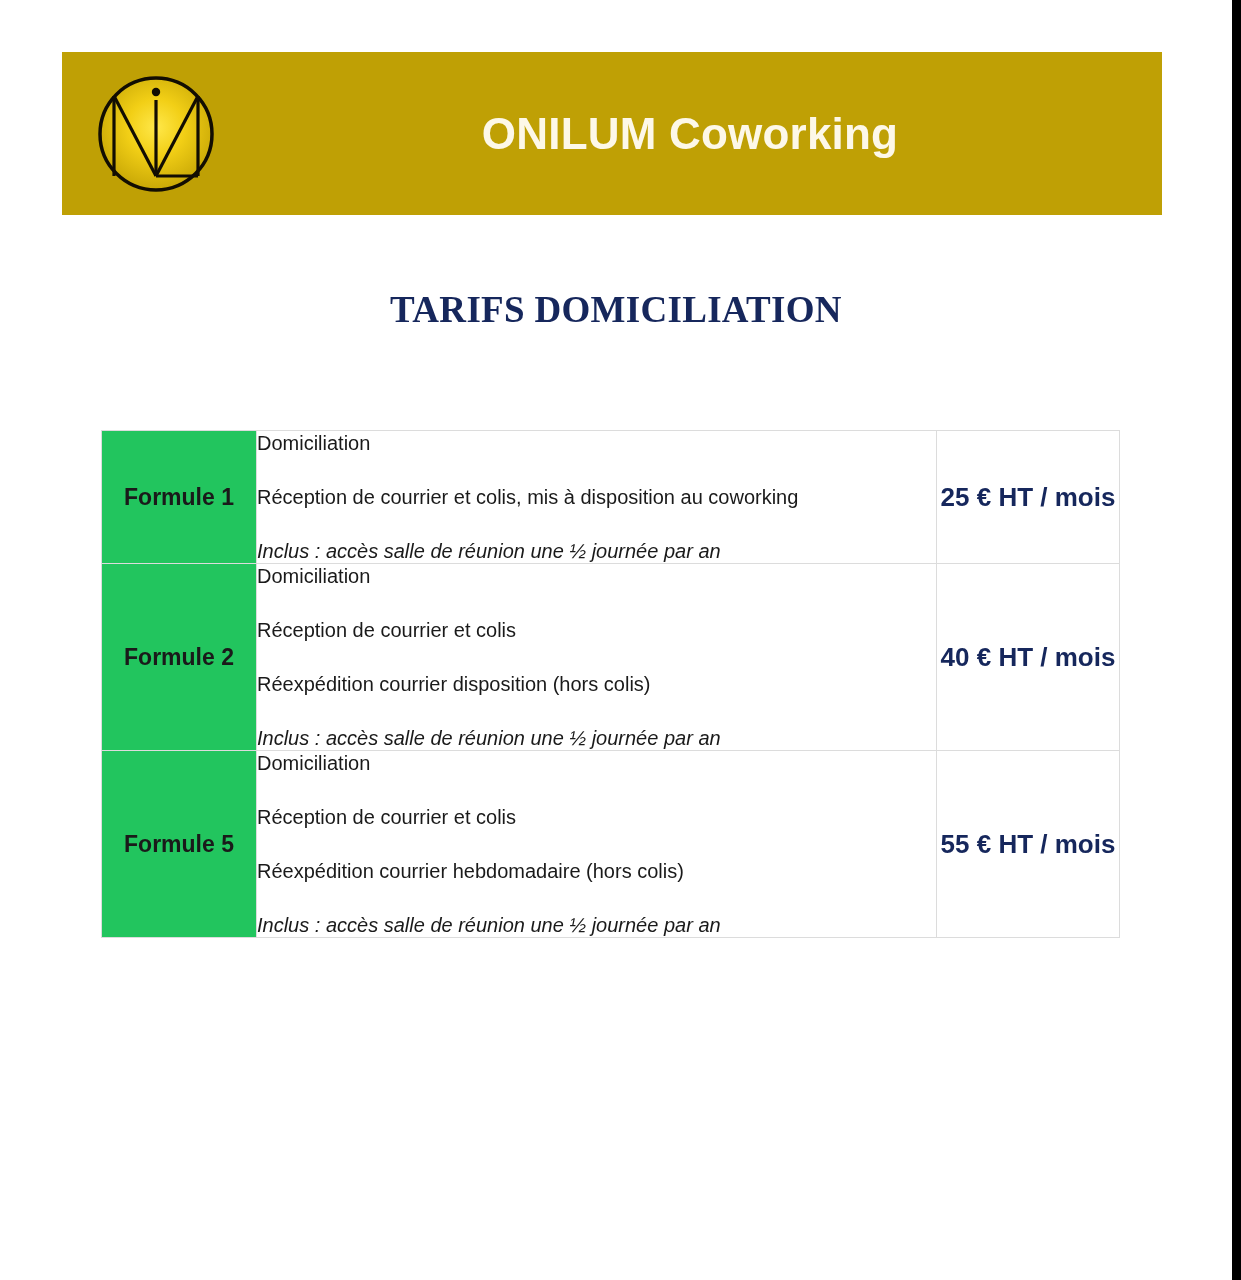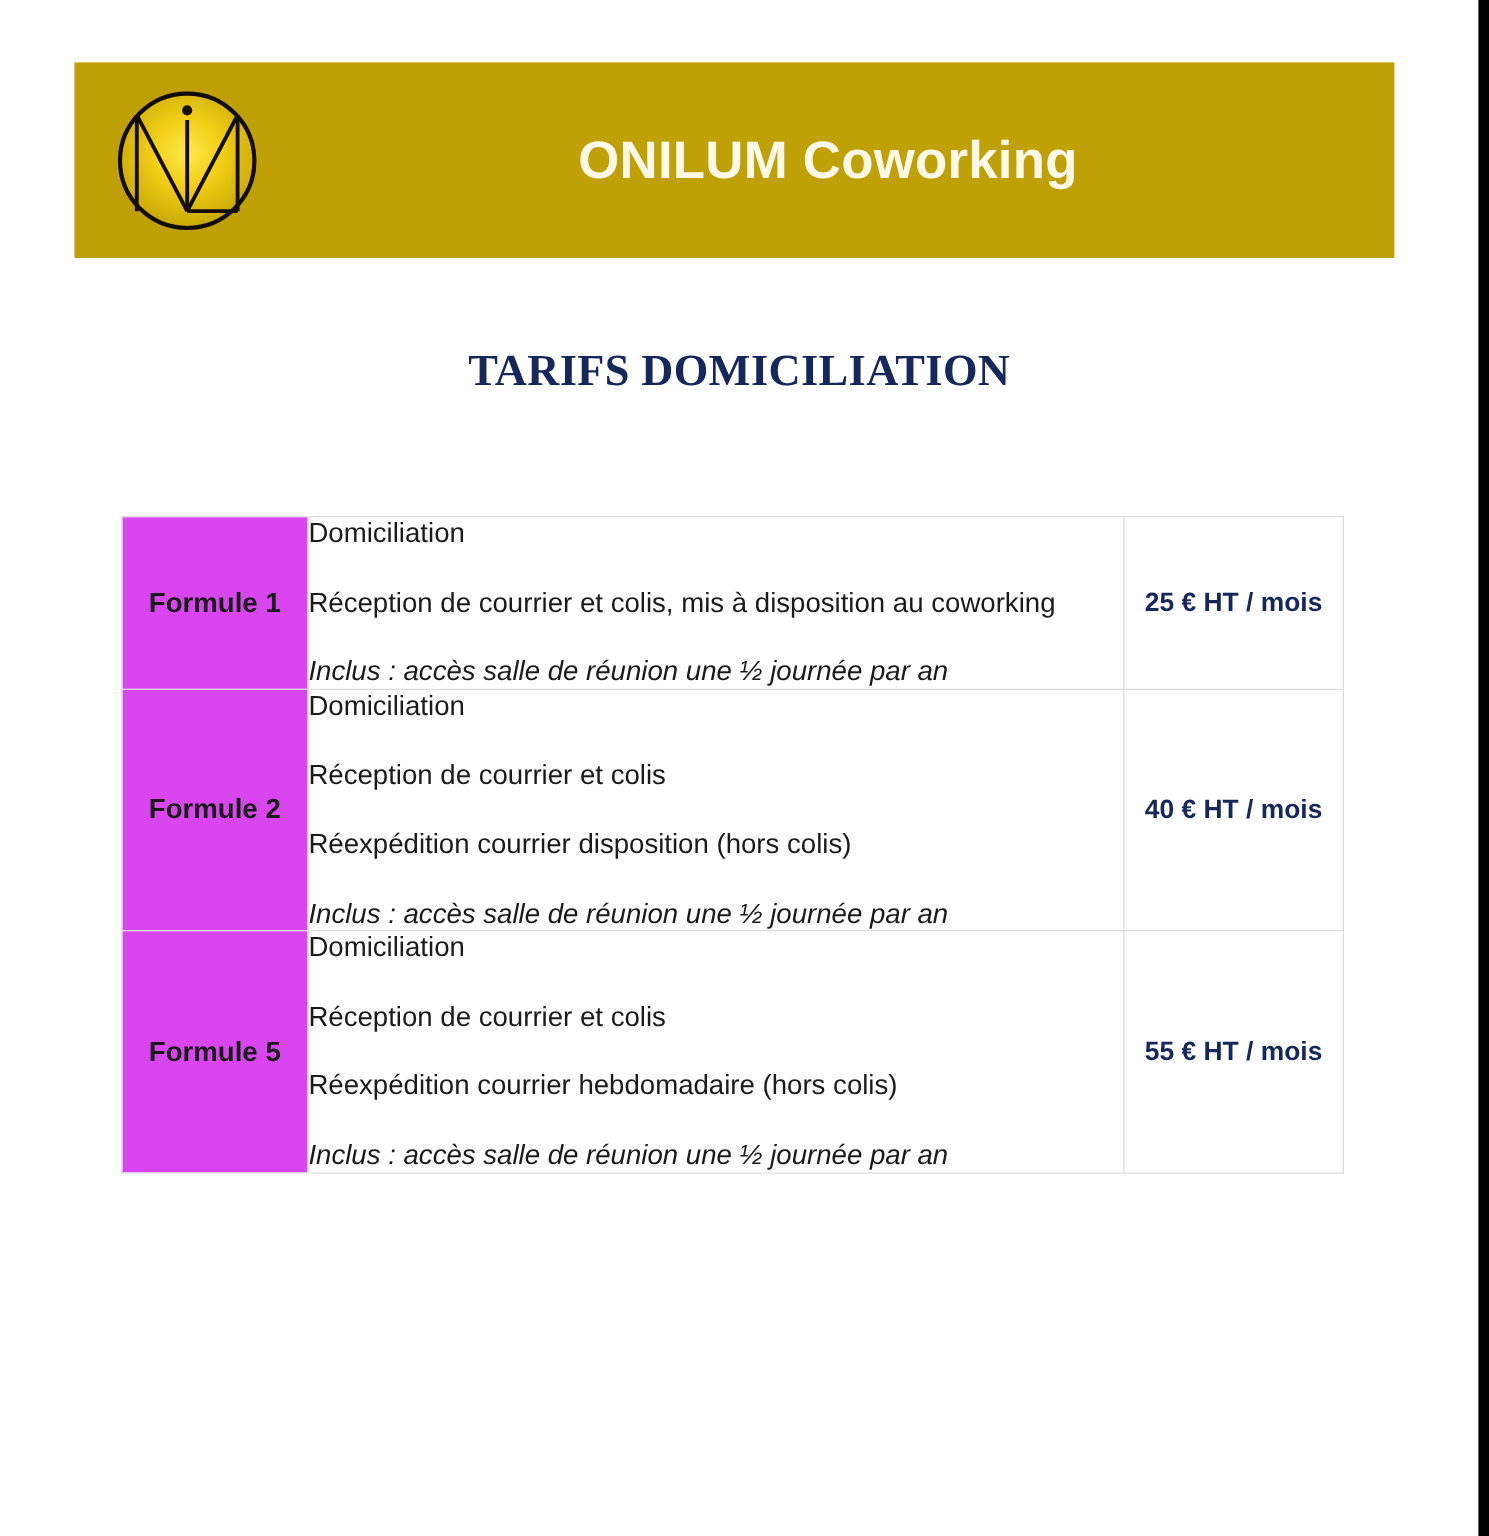--- a/index.html
+++ b/index.html
@@ -108,48 +108,48 @@
   .price-table td {
     border: 1px solid #dcdcdc;
     vertical-align: middle;
     padding: 0;
   }
   .col-plan   { width: 155px; }
   .col-desc   { width: 680px; }
   .col-price  { width: 183px; }
 
   .cell-plan {
-    background: #d946ef;
+    background: #22c55e;
     text-align: center;
     color: #1a1a1a;
     font-size: 23px;
     font-weight: bold;
     padding: 10px 6px;
     margin-left: 32px;
   }
   .cell-desc {
     background: #ffffff;
     padding: 28px 0 24px 14px;
     color: #1a1a1a;
   }
   .cell-desc .line {
-    font-size: 23px;
+    font-size: 20px;
     line-height: 1.2;
     margin-bottom: 30px;
     white-space: nowrap;
   }
   .cell-desc .line:last-child {
     margin-bottom: 0;
     font-style: italic;
   }
   .cell-price {
     background: #ffffff;
     text-align: center;
     color: #16275c;
-    font-size: 22px;
+    font-size: 26px;
     font-weight: bold;
     white-space: nowrap;
     margin-top: 44px;
   }
 
   
   .footer-note {
     position: absolute;
     top: 1152px;
     left: 0;

